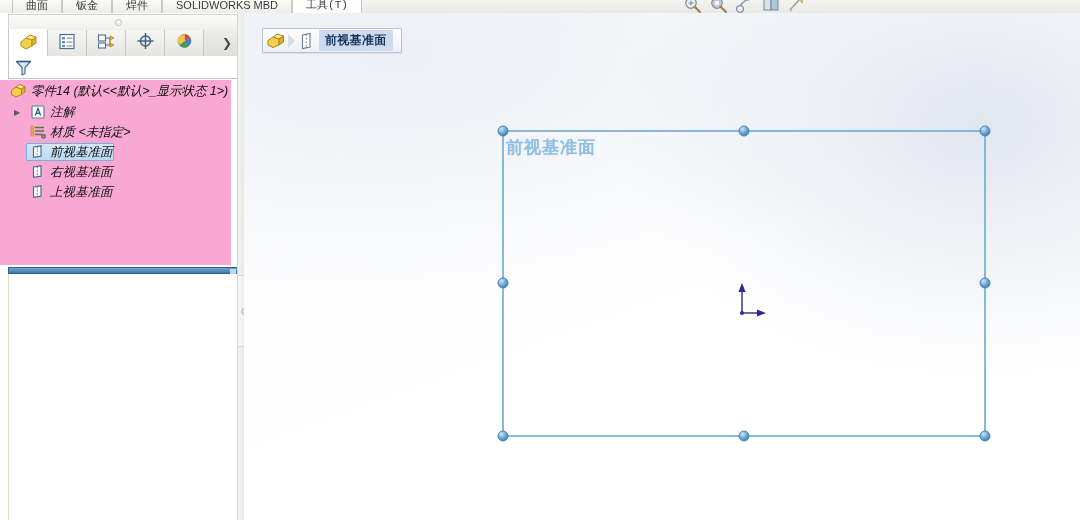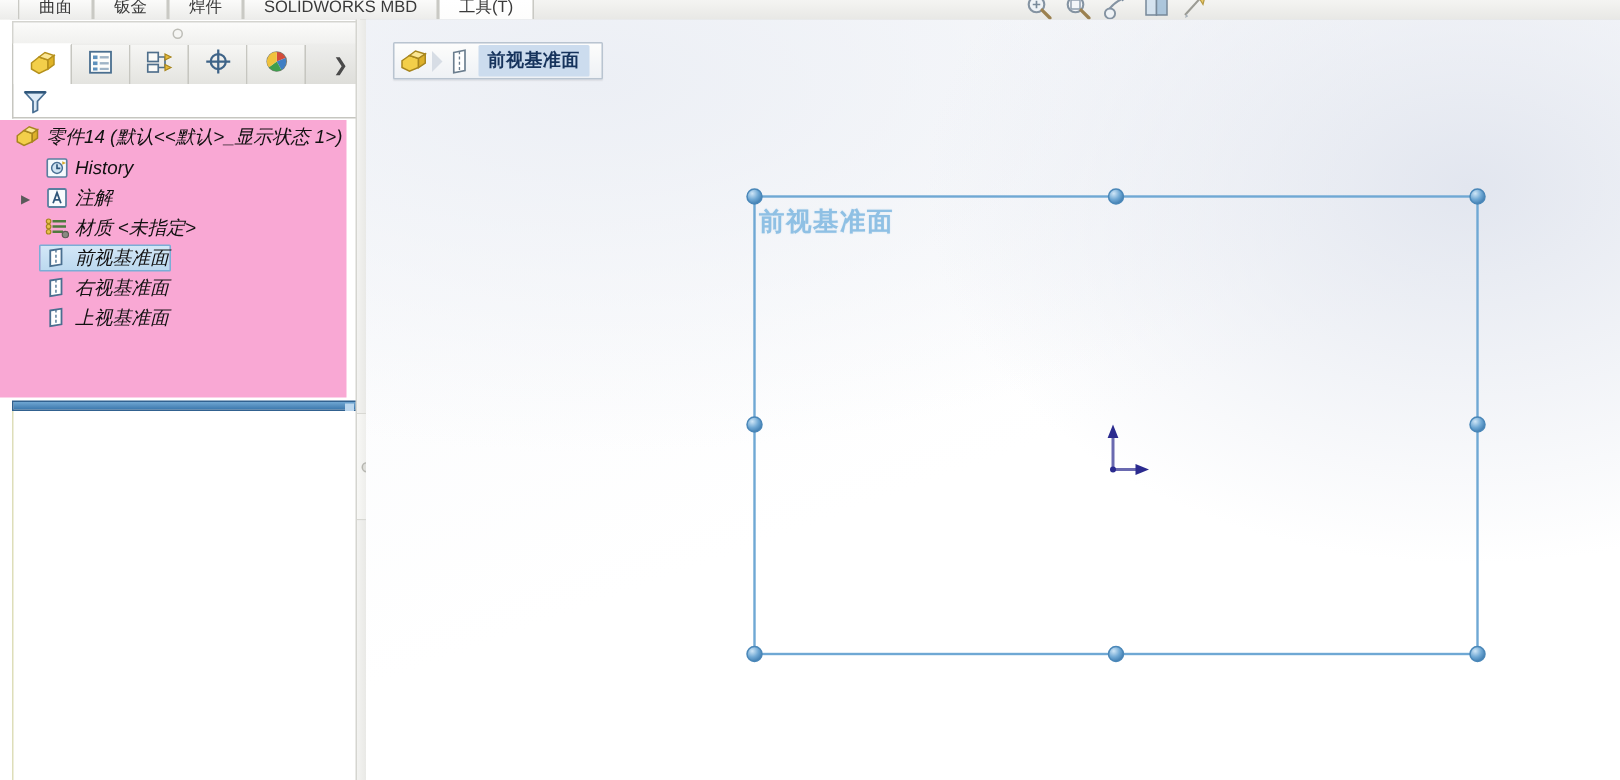--- a/index.html
+++ b/index.html
@@ -19,21 +19,21 @@
     display:flex;align-items:flex-end;overflow:hidden;
   }
   .ribbon-tab{
     height:13px;line-height:11px;padding:0 13px;
     font-size:11px;color:#3a3a3a;white-space:nowrap;
     border-left:1px solid #c9c9c4;border-right:1px solid #c9c9c4;
     background:linear-gradient(#fbfbfa,#ececea);
     overflow:hidden;
   }
   .ribbon-tab.first{border-left:none;}
-  .ribbon-tab.active{background:linear-gradient(#ffffff,#fdfdfc);}
+  .ribbon-tab.active{background:linear-gradient(#ffffff,#fdfdfc);font-family:Liberation Mono, monospace;}
 
   
   .view-toolbar{
     position:absolute;left:683px;top:0px;height:14px;
     display:flex;align-items:flex-end;gap:6px;overflow:hidden;
   }
   .vt-icon{width:20px;height:14px;position:relative;overflow:hidden;opacity:.82;}
 
   
   .left-panel{
@@ -325,31 +325,20 @@
       <span class="ico" style="margin-right:5px;">
         <svg width="16" height="15" viewBox="0 0 16 15">
           <path d="M1.5 7.5 L6 4 L11.5 6 L11.5 11.5 L6 14 L1.5 11.5 Z" fill="#f3cf4a" stroke="#a8861f" stroke-width="1"></path>
           <path d="M6 4 L9.5 1.5 L15 3.5 L11.5 6 Z" fill="#fbe694" stroke="#a8861f" stroke-width="1"></path>
           <path d="M11.5 6 L15 3.5 L15 9 L11.5 11.5 Z" fill="#ddb02a" stroke="#a8861f" stroke-width="1"></path>
         </svg>
       </span>
       <span class="lbl">零件14  (默认&lt;&lt;默认&gt;_显示状态 1&gt;)</span>
     </div>
 
-    <div class="tree-row row-ind">
-      <span class="ico">
-        <svg width="16" height="16" viewBox="0 0 16 16">
-          <rect x="1.5" y="2" width="13" height="12" rx="1" fill="#f6fafd" stroke="#5a7f9f" stroke-width="1.1"></rect>
-          <circle cx="8" cy="8" r="3.6" fill="#cfe3f2" stroke="#4a7094" stroke-width="1"></circle>
-          <path d="M8 5.5 v2.7 h2.2" stroke="#2f567a" stroke-width="1.1" fill="none"></path>
-          <path d="M11.5 3.5 l2.5 1.2 -2.5 1.2 z" fill="#d6a82f"></path>
-        </svg>
-      </span>
-      <span class="lbl">History</span>
-    </div>
 
 
     <div class="tree-row row-ind">
       <span class="tw-arrow">▶</span>
       <span class="ico">
         <svg width="16" height="16" viewBox="0 0 16 16">
           <rect x="2" y="2" width="12" height="12" rx="1" fill="#f9fbfd" stroke="#5a7f9f" stroke-width="1.2"></rect>
           <path d="M5.4 11.5 L8 4.4 L10.6 11.5 M6.4 9.3 H9.6" stroke="#2f567a" stroke-width="1.2" fill="none"></path>
         </svg>
       </span>

